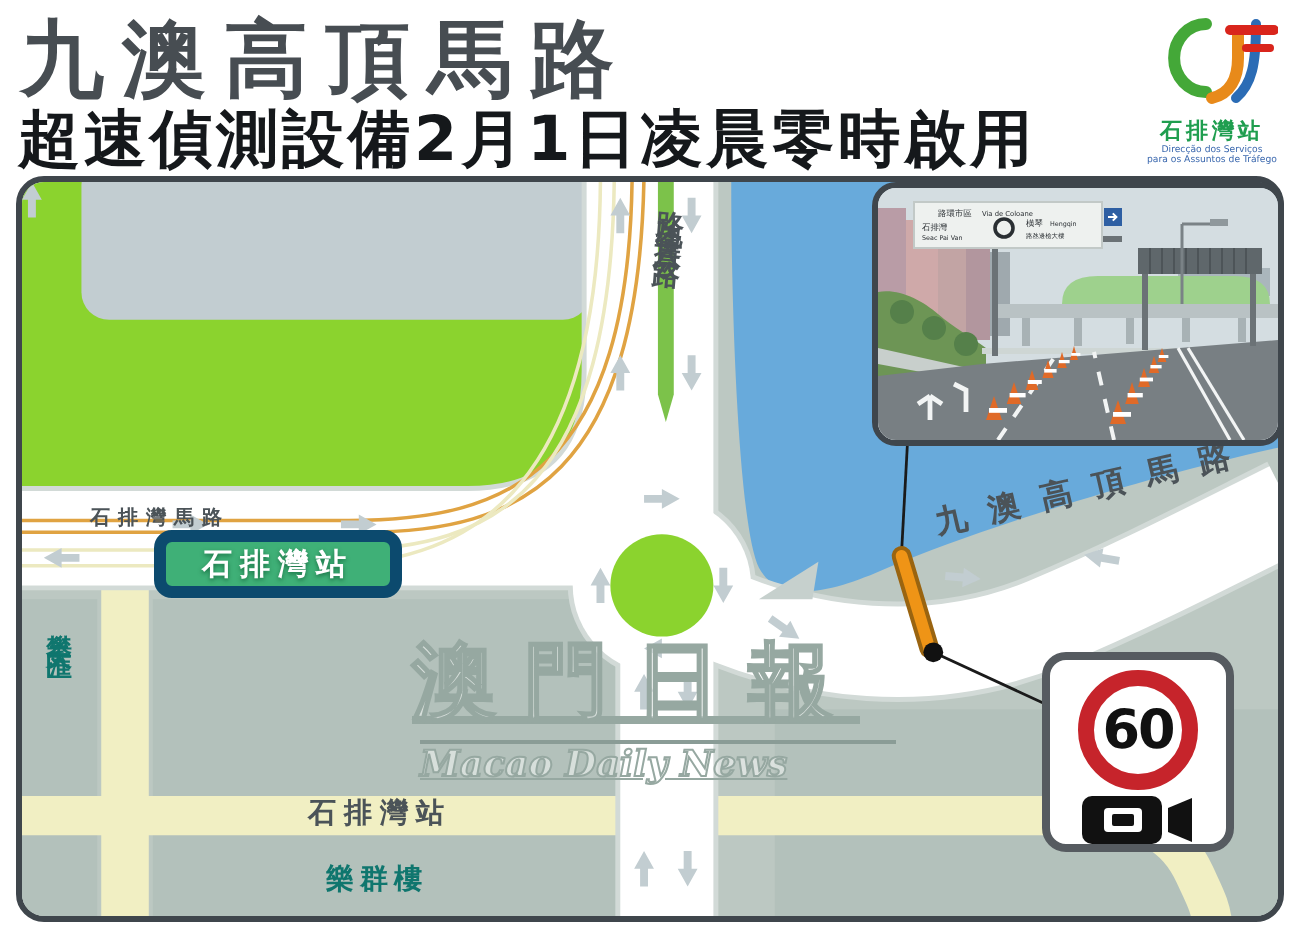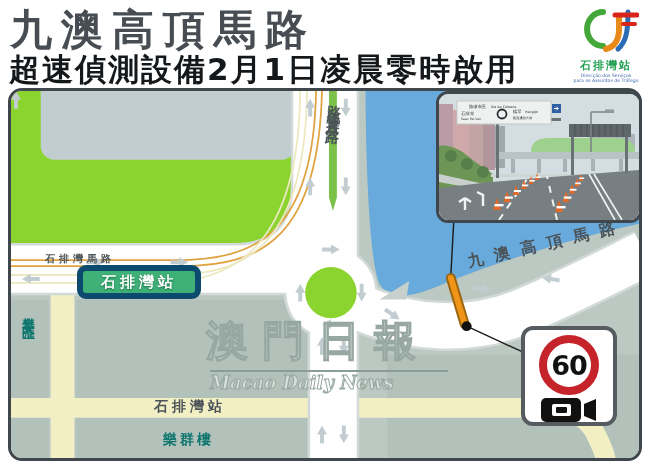--- a/index.html
+++ b/index.html
@@ -29,21 +29,21 @@
   .bldg-ptw{left:19px;top:307px;font-size:13px;letter-spacing:5px;writing-mode:vertical-rl;text-orientation:upright;}
   .bldg-lk{left:163px;top:431px;font-size:14px;letter-spacing:3px;}
   .bldg-ih{left:434px;top:439px;font-size:14px;letter-spacing:3px;}
   
   .badge{position:absolute;left:77px;top:265px;width:124px;height:34px;box-sizing:border-box;
          background:#3fb077;border:6px solid #0c4a6e;border-radius:9px;z-index:6;
          display:flex;align-items:center;justify-content:center;
          color:#fff;font-size:15px;font-weight:700;letter-spacing:4px;
          text-shadow:0 1px 2px rgba(0,70,35,.6);}
   
-  .wm{position:absolute;z-index:4;color:rgba(255,255,255,.48);-webkit-text-stroke:1.2px #96a8a1;}
+  .wm{position:absolute;z-index:4;color:rgba(255,255,255,.48);text-decoration:underline;-webkit-text-stroke:1.2px #96a8a1;}
   .wm-zh{left:206px;top:313px;font-size:42px;font-weight:700;letter-spacing:14px;
          font-family:"DejaVu Serif","Liberation Serif",serif;white-space:nowrap;}
   .wm-line{position:absolute;left:210px;top:370px;width:238px;border-top:2px solid #8a9c96;z-index:4;}
   .wm-en{left:210px;top:372px;font-size:18px;font-style:italic;font-weight:700;
          font-family:"DejaVu Serif","Liberation Serif",serif;white-space:nowrap;-webkit-text-stroke:1px #96a8a1;}
   
   .photo{position:absolute;left:436px;top:91px;width:200px;height:126px;background:#cfd9dd;
          border:3px solid #3f464c;border-radius:12px;overflow:hidden;z-index:8;}
   
   .sign60{position:absolute;left:521px;top:326px;width:96px;height:100px;box-sizing:border-box;

